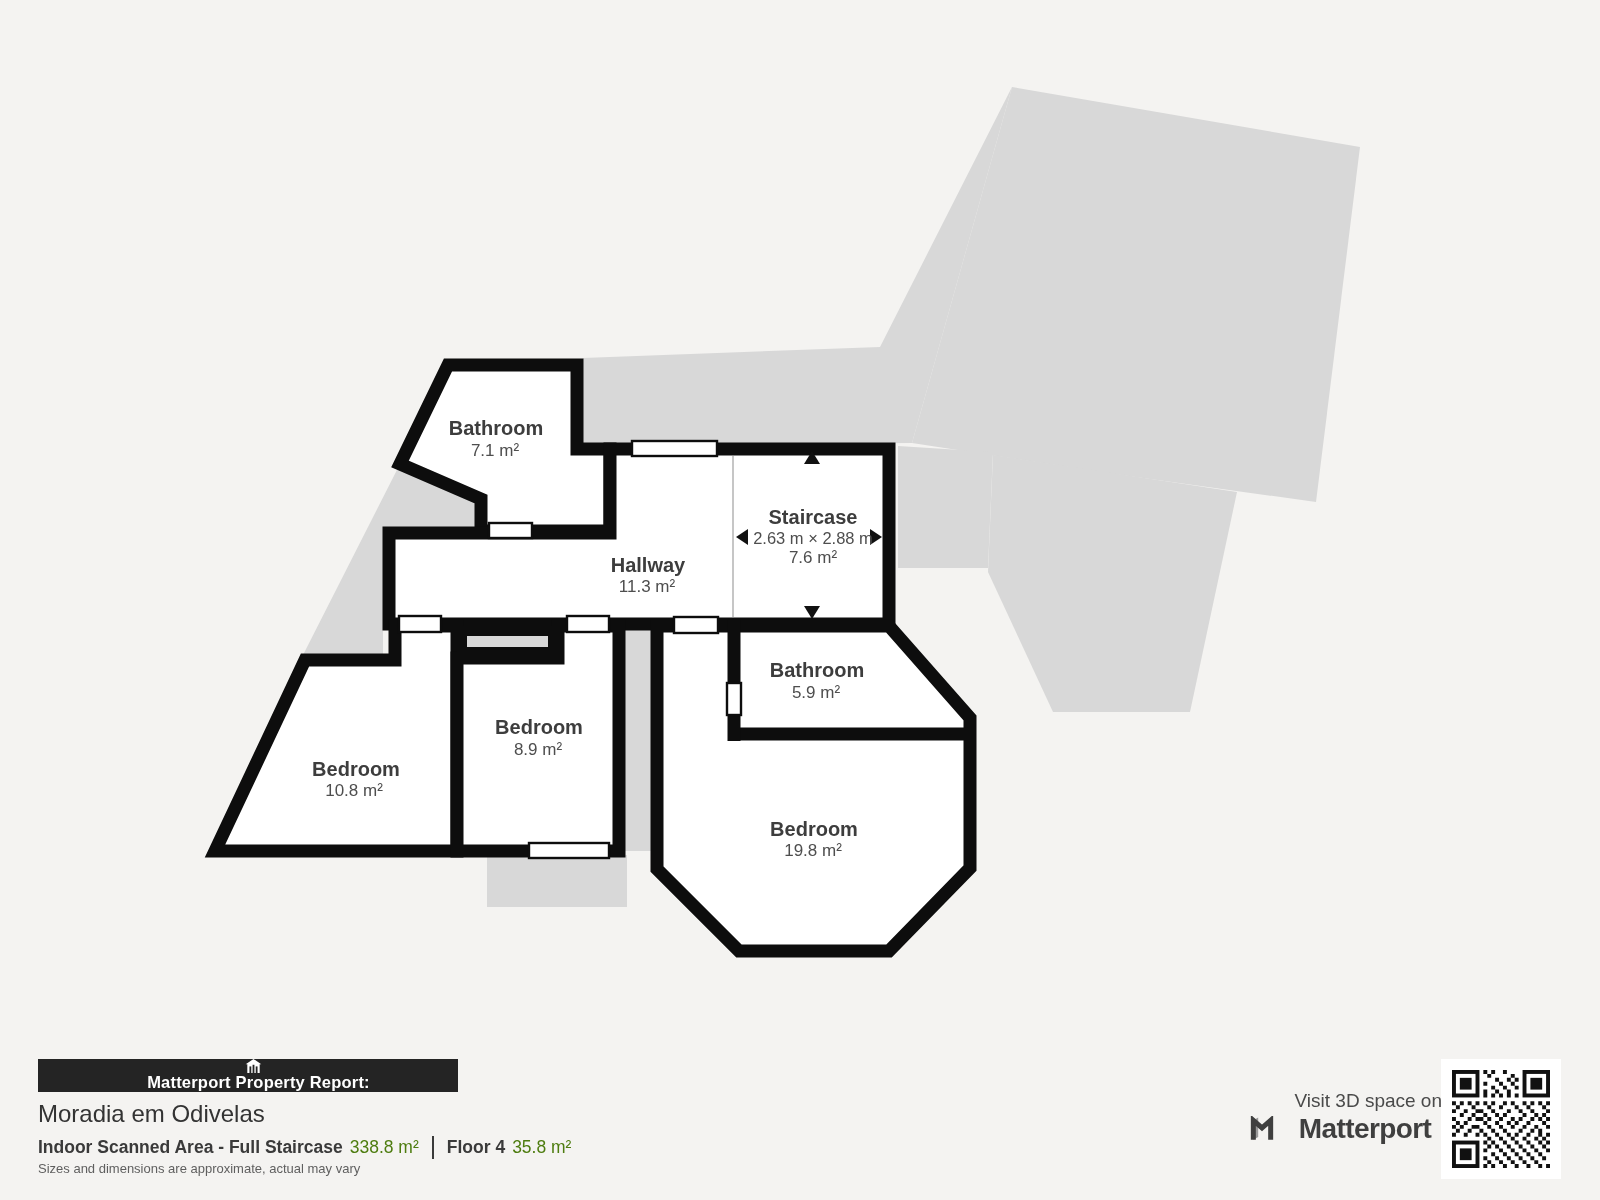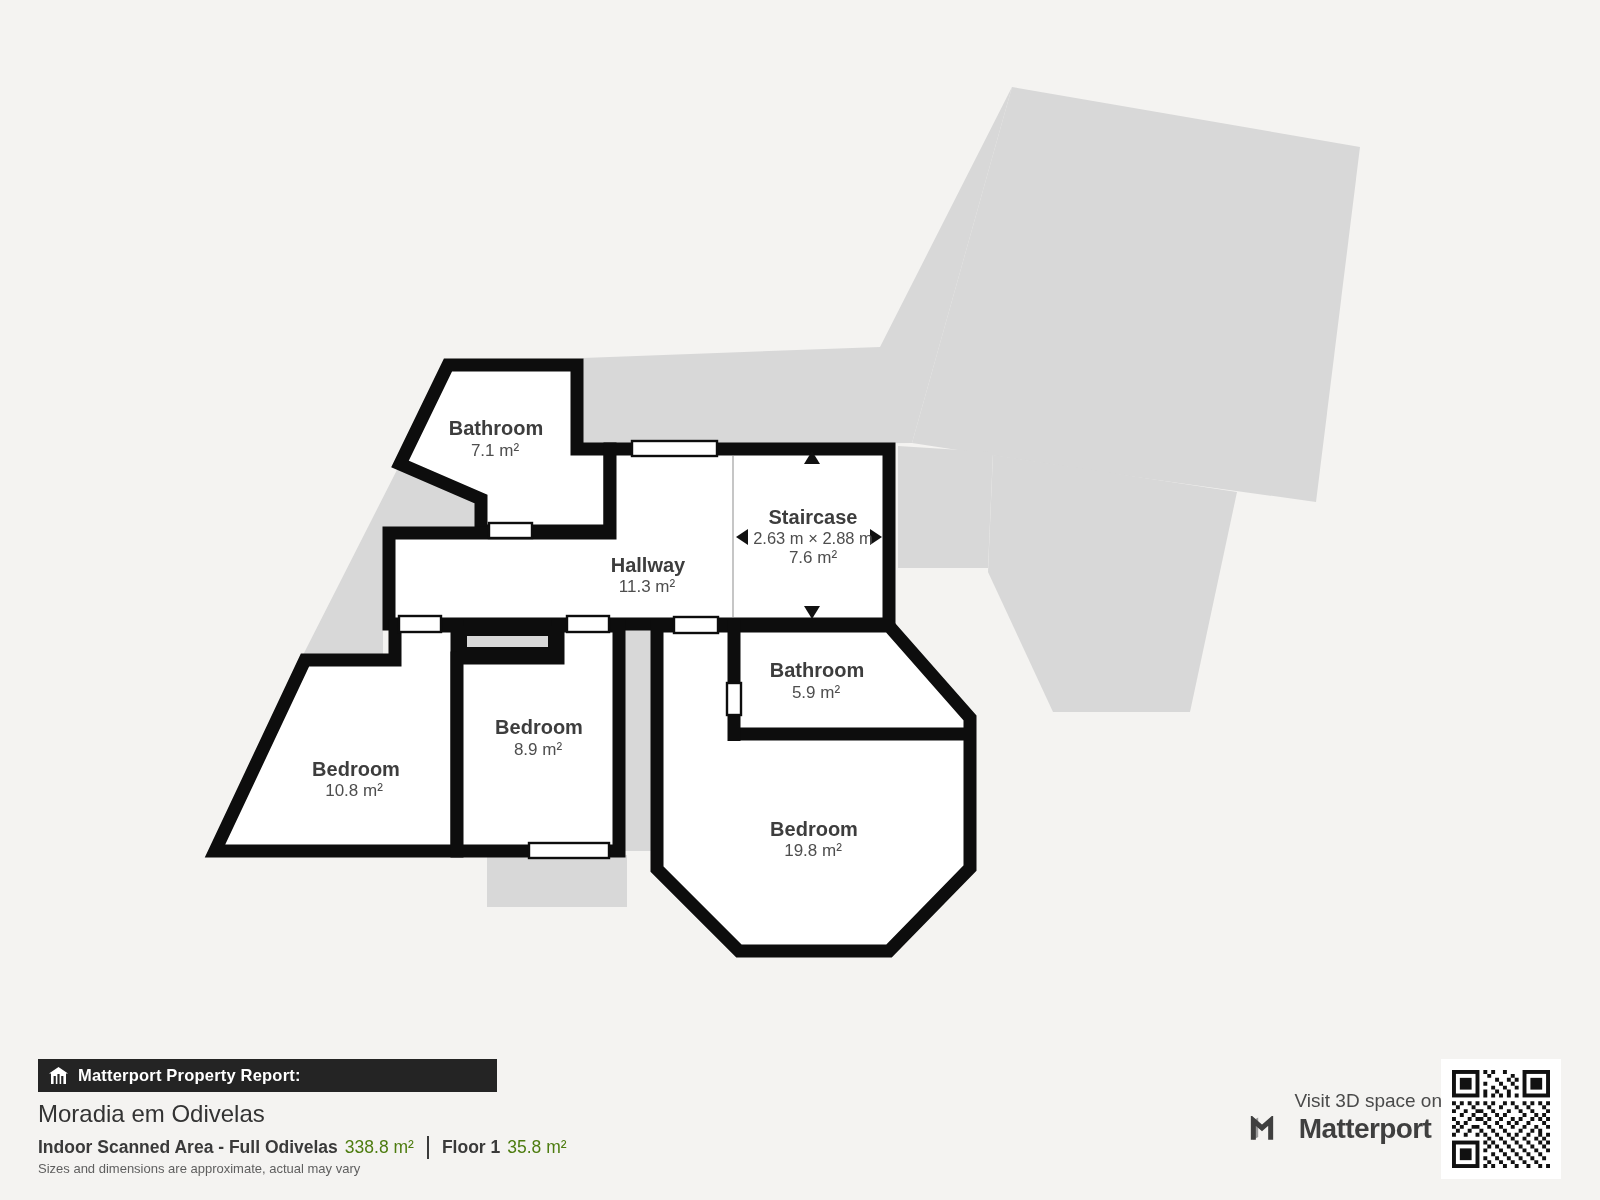--- a/index.html
+++ b/index.html
@@ -17,22 +17,22 @@
   .underlay{fill:#d8d8d8;}
   .notch{fill:#d8d8d8;stroke:#0d0d0d;stroke-width:10;}
   .opening{fill:#ffffff;stroke:#0d0d0d;stroke-width:2.4;}
   .sep{stroke:#c6c6c6;stroke-width:2;}
   .arrow{fill:#111111;}
   .room-name{font:700 20px "Liberation Sans",sans-serif;fill:#3d3d3d;text-anchor:middle;}
   .room-area{font:400 17px "Liberation Sans",sans-serif;fill:#4e4e4e;text-anchor:middle;}
   .room-dims{font:400 16.5px "Liberation Sans",sans-serif;fill:#4e4e4e;text-anchor:middle;}
 
   
-  .footer-bar{position:absolute;left:38px;top:1059px;width:459px;height:33px;background:#242424;
-    display:flex;align-items:center;padding-left:11px;box-sizing:border-box;}
+  .footer-bar{position:absolute;left:38px;top:1059px;width:420px;height:33px;background:#242424;
+    display:flex;align-items:center;padding-left:11px;box-sizing:border-box;flex-direction:column;}
   .footer-bar .bar-label{color:#ffffff;font-size:16.5px;font-weight:700;margin-left:10px;letter-spacing:.2px;}
   .property-name{position:absolute;left:38px;top:1100px;font-size:24px;font-weight:400;color:#333333;}
   .subline{position:absolute;left:38px;top:1134px;height:26px;display:flex;align-items:center;font-size:17.5px;}
   .subline .lbl{font-weight:700;color:#3a3a3a;}
   .subline .val{color:#4d7c0f;margin-left:7px;}
   .subline .divider{width:2px;height:23px;background:#3a3a3a;margin:0 13px;}
   .disclaimer{position:absolute;left:38px;top:1161px;font-size:13px;color:#5f5f5f;text-align:center;}
 
   
   .visit-text{position:absolute;left:1238px;top:1090px;width:204px;text-align:right;font-size:19px;color:#4a4a4a;}
@@ -118,24 +118,24 @@
       <rect x="4.6" y="9" width="2.2" height="8" fill="#242424"></rect>
       <rect x="8.4" y="7" width="2.2" height="10" fill="#242424"></rect>
       <rect x="12.2" y="9" width="2.2" height="8" fill="#242424"></rect>
     </svg>
     <span class="bar-label">Matterport Property Report:</span>
   </div>
 
   <div class="property-name">Moradia em Odivelas</div>
 
   <div class="subline">
-    <span class="lbl">Indoor Scanned Area - Full Odivelas</span>
+    <span class="lbl">Indoor Scanned Area - Full Staircase</span>
     <span class="val">338.8 m²</span>
     <span class="divider"></span>
-    <span class="lbl">Floor 1</span>
+    <span class="lbl">Floor 4</span>
     <span class="val">35.8 m²</span>
   </div>
 
   <div class="disclaimer">Sizes and dimensions are approximate, actual may vary</div>
 
   <div class="visit-text">Visit 3D space on</div>
   <div class="brand-row">
     <svg width="26" height="26" viewBox="0 0 24 24">
       <path d="M4,4 L8.5,1.4 V19.4 L4,22 Z" fill="#9a9a9a"></path>
       <path d="M4,22 V4 L12,11 L20,4 V22" fill="none" stroke="#3f3f3f" stroke-width="4.6"></path>

